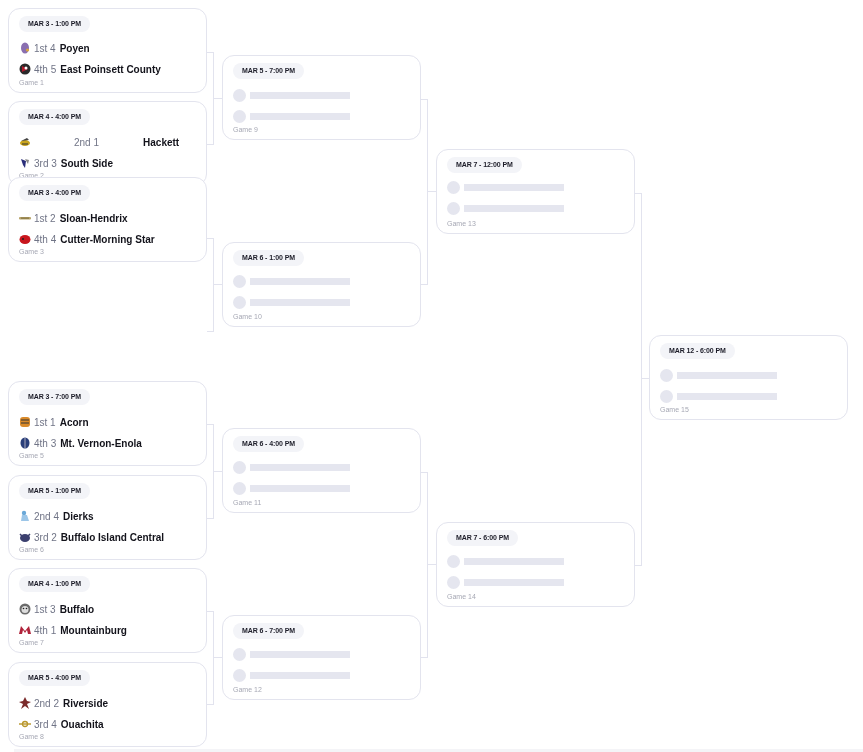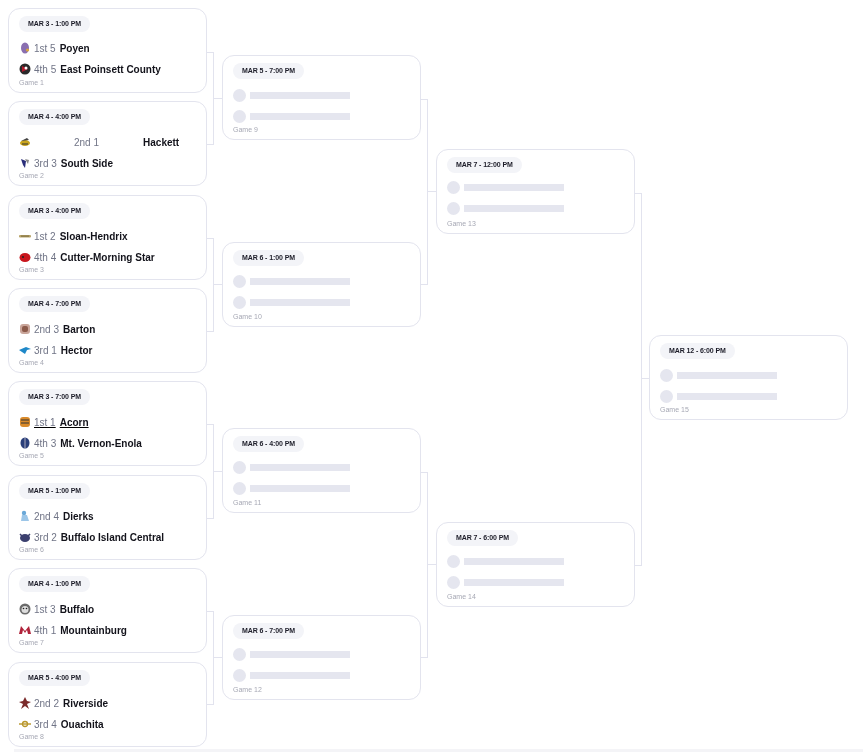--- a/index.html
+++ b/index.html
@@ -60,21 +60,21 @@
 
   <div class="card" style="left:8px; top:8px;">
     <div class="pill">MAR 3 - 1:00 PM</div>
     <div class="team-row" style="top:32px;">
       <span class="logo">
           <svg viewBox="0 0 12 12">
             <ellipse cx="6" cy="6" rx="4" ry="5.5" fill="#8a6fb0"></ellipse>
             <circle cx="8.5" cy="8" r="1.6" fill="#d9a53a"></circle>
           </svg>
         </span>
-      <span class="seed">1st 5</span>
+      <span class="seed">1st 4</span>
       <span class="tname">Poyen</span>
     </div>
     <div class="team-row" style="top:53px;">
       <span class="logo">
           <svg viewBox="0 0 12 12">
             <circle cx="6" cy="6" r="5.5" fill="#2a2a2a"></circle>
             <path d="M3 3 L9 6 L3 9Z" fill="#b0192b"></path>
             <circle cx="7" cy="5" r="1.5" fill="#fff"></circle>
           </svg>
         </span>
@@ -103,21 +103,21 @@
             <path d="M2 2 L7 4 L6 11 L4 8Z" fill="#2b2e7a"></path>
             <path d="M6 2 L10 3 L9 7Z" fill="#888"></path>
           </svg>
         </span>
       <span class="seed">3rd 3</span>
       <span class="tname">South Side</span>
     </div>
     <div class="game-label">Game 2</div>
   </div>
 
-  <div class="card" style="left:8px; top:195px;padding-left:36px;">
+  <div class="card" style="left:8px; top:177px;padding-left:36px;">
     <div class="pill">MAR 3 - 4:00 PM</div>
     <div class="team-row" style="top:33px;">
       <span class="logo">
           <svg viewBox="0 0 12 12">
             <rect x="0" y="5" width="12" height="2.5" rx="1" fill="#b8a46a"></rect>
             <rect x="2" y="5.6" width="8" height="1" fill="#7a6a3a"></rect>
           </svg>
         </span>
       <span class="seed">1st 2</span>
       <span class="tname">Sloan-Hendrix</span>
@@ -128,47 +128,24 @@
             <ellipse cx="6" cy="6.5" rx="5.5" ry="4.5" fill="#c8161d"></ellipse>
             <circle cx="4" cy="6" r="1" fill="#222"></circle>
           </svg>
         </span>
       <span class="seed">4th 4</span>
       <span class="tname">Cutter-Morning Star</span>
     </div>
     <div class="game-label">Game 3</div>
   </div>
 
-  <div class="card" style="left:8px; top:288px;">
-    <div class="pill">MAR 4 - 7:00 PM</div>
-    <div class="team-row" style="top:33px;">
-      <span class="logo">
-          <svg viewBox="0 0 12 12">
-            <rect x="1" y="1" width="10" height="10" rx="3" fill="#c9a59a"></rect>
-            <rect x="3" y="3" width="6" height="6" rx="2" fill="#8b5a4a"></rect>
-          </svg>
-        </span>
-      <span class="seed">2nd 3</span>
-      <span class="tname">Barton</span>
-    </div>
-    <div class="team-row" style="top:54px;">
-      <span class="logo">
-          <svg viewBox="0 0 12 12">
-            <path d="M0 6 L7 3 L12 5 L8 6 L6 10Z" fill="#1e88c8"></path>
-          </svg>
-        </span>
-      <span class="seed">3rd 1</span>
-      <span class="tname">Hector</span>
-    </div>
-    <div class="game-label">Game 4</div>
-  </div>
 
   <div class="card" style="left:8px; top:381px;">
     <div class="pill">MAR 3 - 7:00 PM</div>
-    <div class="team-row" style="top:33px;text-decoration:underline;">
+    <div class="team-row" style="top:33px;">
       <span class="logo">
           <svg viewBox="0 0 12 12">
             <rect x="1" y="1" width="10" height="10" rx="3" fill="#d98a2a"></rect>
             <path d="M2 4 L10 4 M2 7 L10 7" stroke="#333" stroke-width="1"></path>
           </svg>
         </span>
       <span class="seed">1st 1</span>
       <span class="tname">Acorn</span>
     </div>
     <div class="team-row" style="top:54px;">

